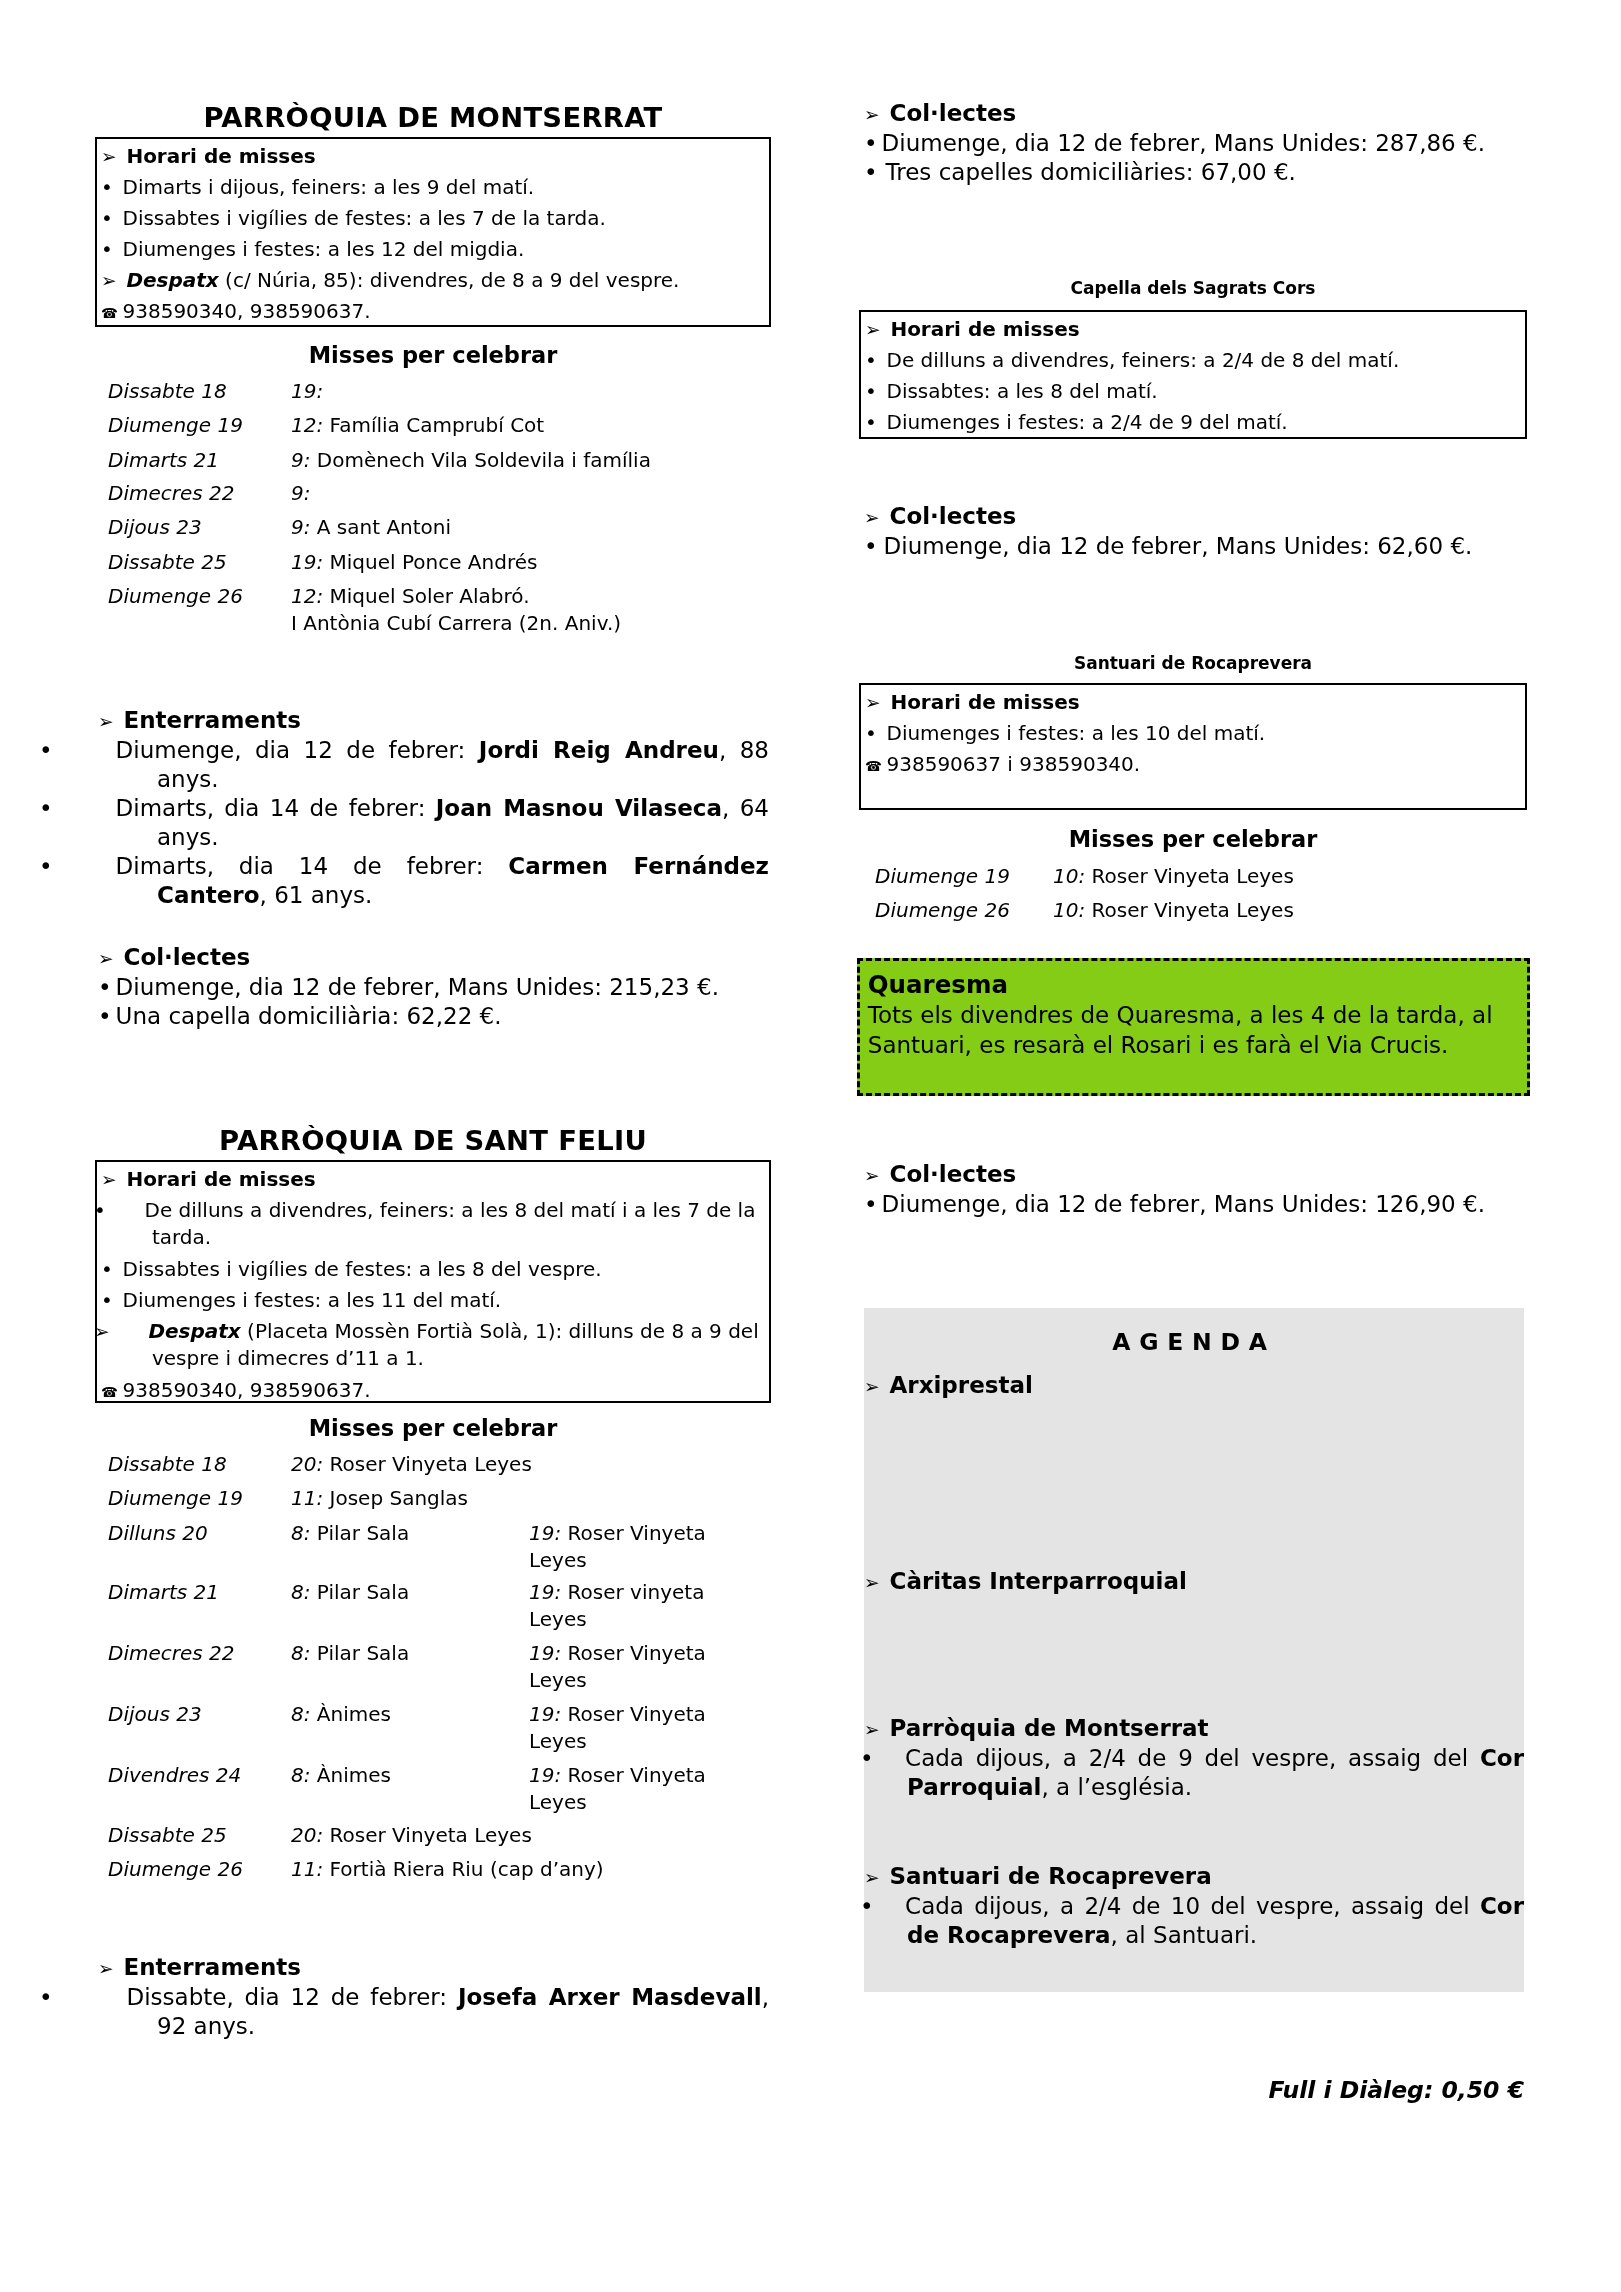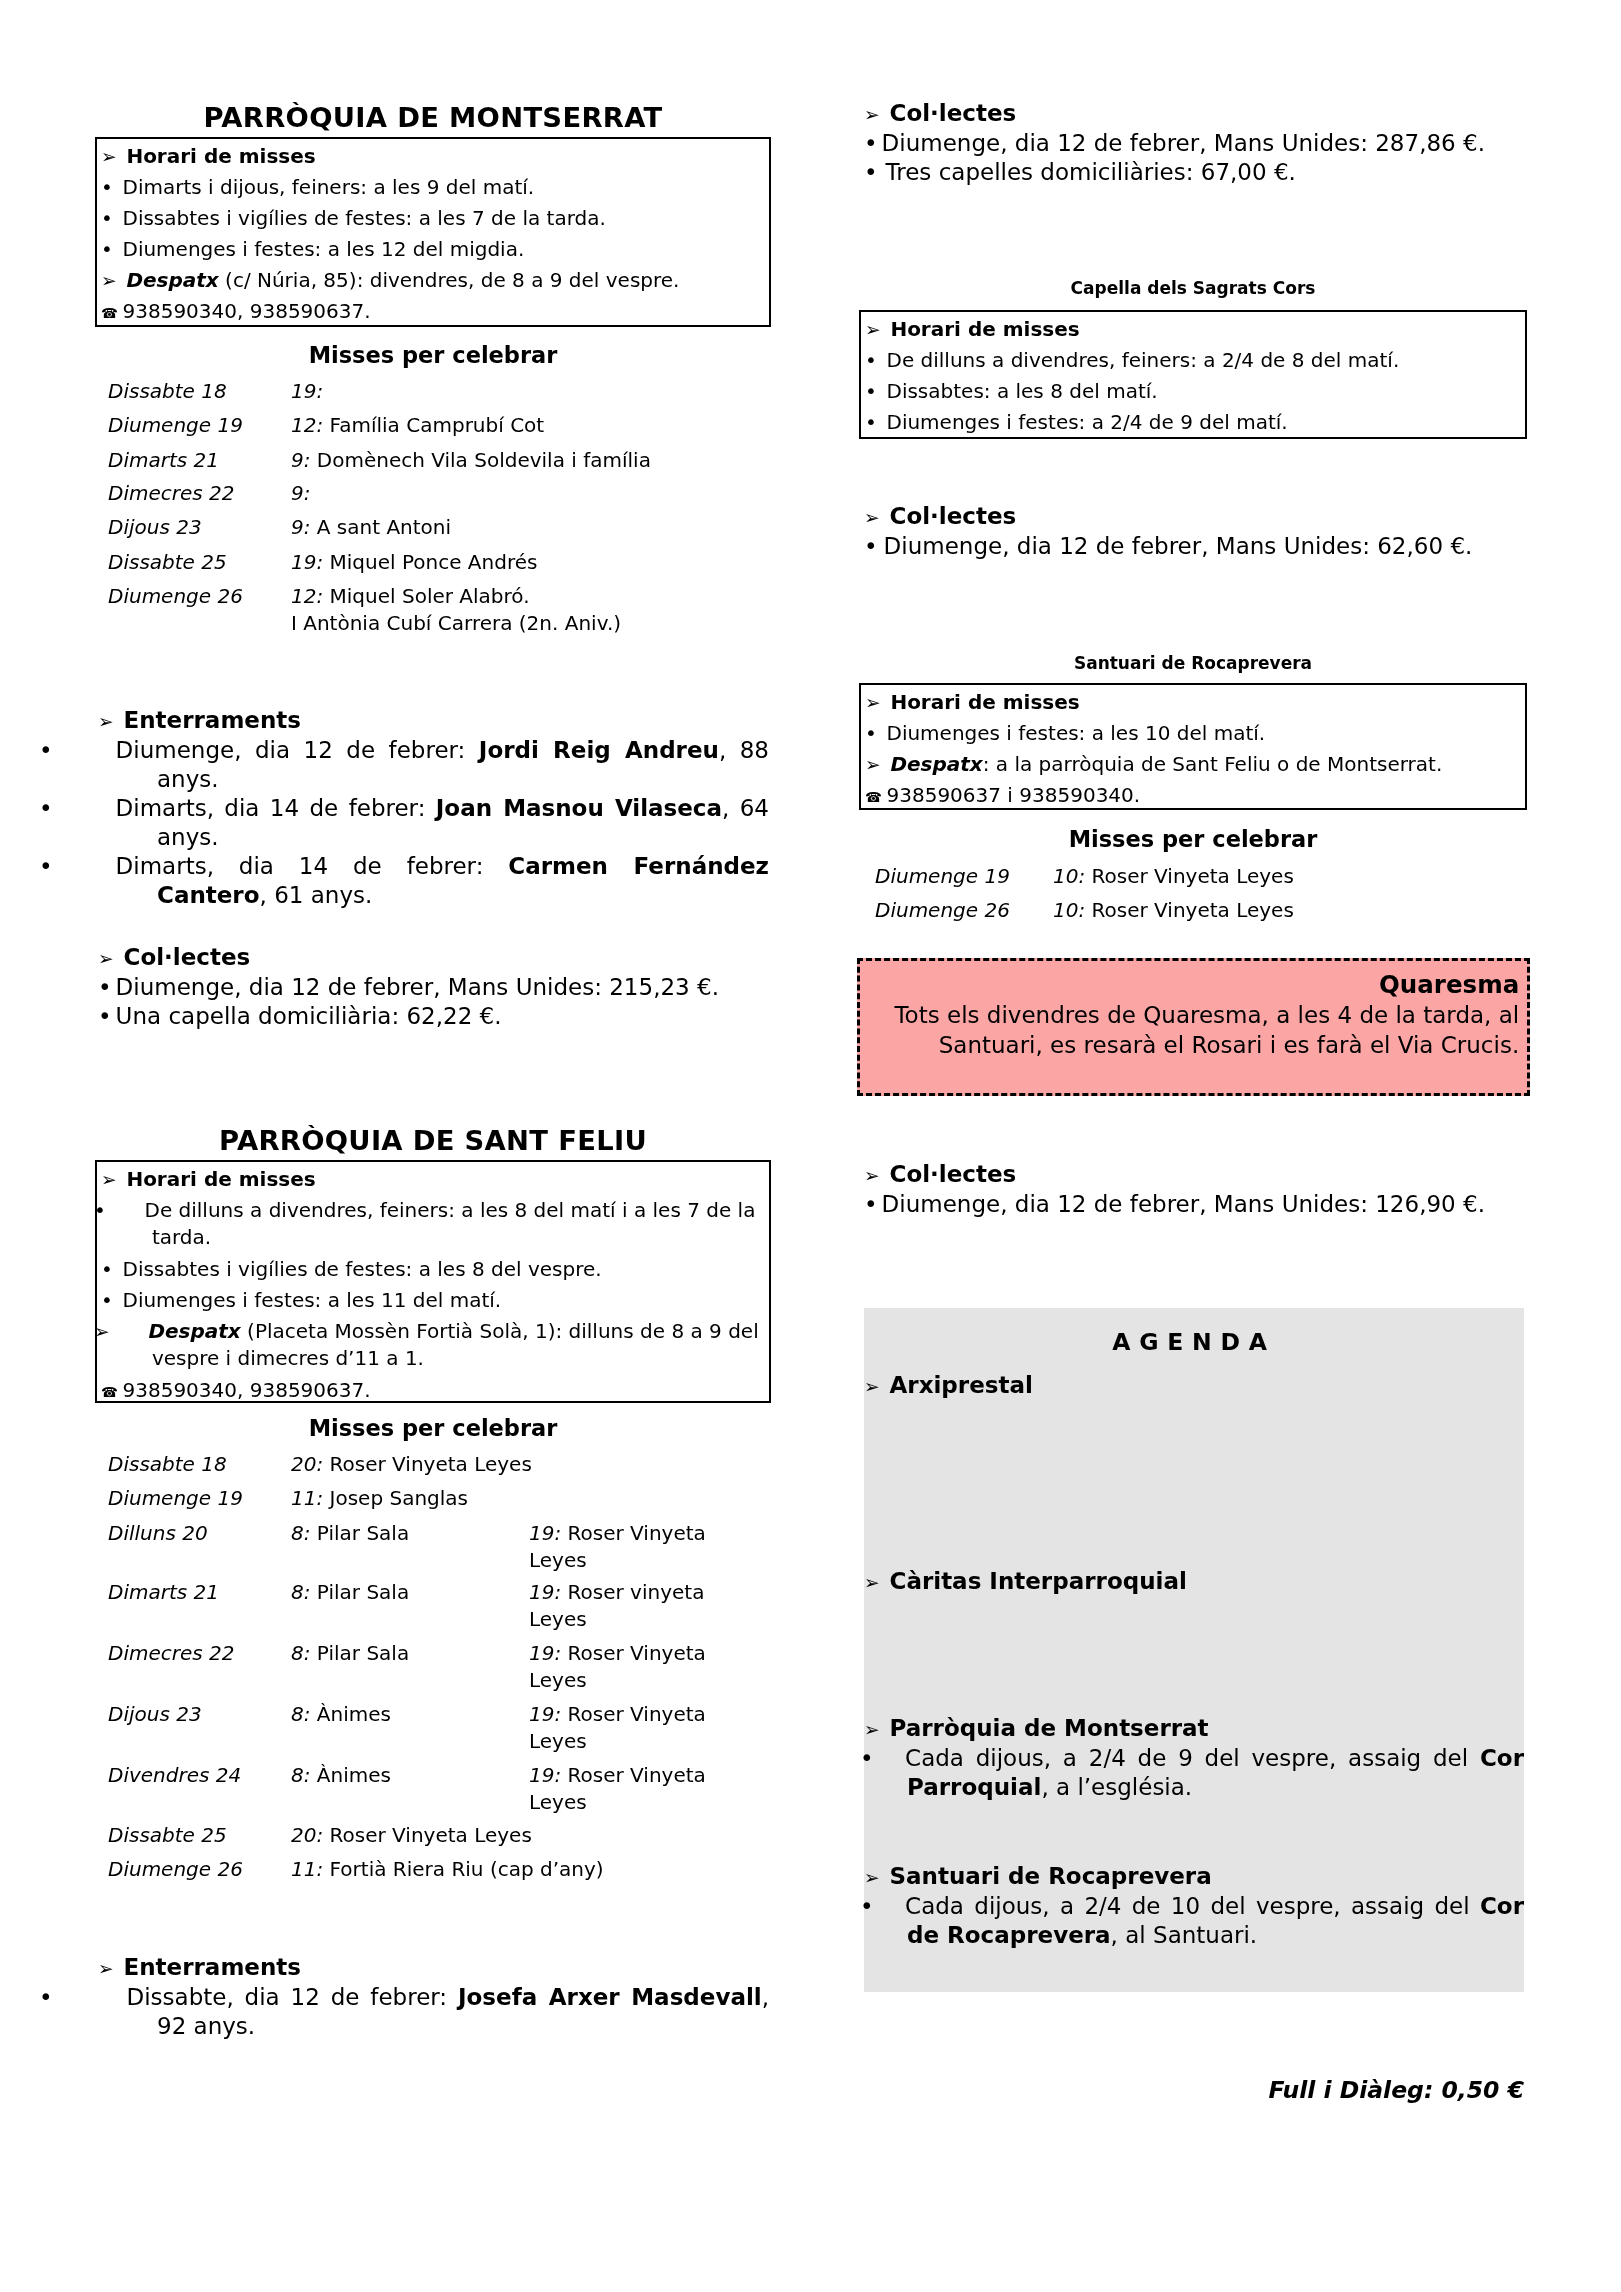--- a/index.html
+++ b/index.html
@@ -19,21 +19,21 @@
   .bi { font-weight: bold; font-style: italic; }
   .i { font-style: italic; }
   .phone { font-size: 13.7px; display: inline-block; width: 21.6px; }
   .sect-h { font-size: 23px; font-weight: bold; line-height: 29px; }
   .para { font-size: 23px; line-height: 29px; }
   .hang { padding-left: 59px; text-indent: -59px; text-align: justify; text-align-last: left; }
   .mass-row { position: absolute; font-size: 20px; line-height: 26.5px; }
   .mass-row .day { position: absolute; left: 0; font-style: italic; white-space: nowrap; }
   .mass-row .m1 { position: absolute; white-space: nowrap; }
   .mass-row .m2 { position: absolute; width: 206px; }
-  .dashed { border: 3.9px dashed #000; background: #fca5a5; box-sizing: border-box; text-align: right; }
+  .dashed { border: 3.9px dashed #000; background: #84cc16; box-sizing: border-box; text-align: left; }
   .agenda { background: #e4e4e4; }
 </style>
 </head>
 <body>
 
 <div class="abs title h1" style="left:95px; top:102px; width:676px;">PARRÒQUIA DE MONTSERRAT</div>
 
 <div class="box" style="left:95px; top:137px; width:676px; height:190px;">
   <div class="box-line"><span class="arrow">➢</span><span class="b">Horari de misses</span></div>
   <div class="box-line"><span class="bullet">•</span><span>Dimarts i dijous, feiners: a les 9 del matí.</span></div>
@@ -169,21 +169,20 @@
 <div class="abs" style="left:864px; top:502px; width:676px;">
   <div class="sect-h"><span class="arrow">➢</span><span>Col·lectes</span></div>
   <div class="para"><span class="bullet" style="width:19.6px;">•</span><span>Diumenge, dia 12 de febrer, Mans Unides: 62,60 €.</span></div>
 </div>
 
 <div class="abs title h2" style="left:859px; top:653px; width:668px;">Santuari de Rocaprevera</div>
 
 <div class="box" style="left:859px; top:683px; width:668px; height:127px;">
   <div class="box-line"><span class="arrow">➢</span><span class="b">Horari de misses</span></div>
   <div class="box-line"><span class="bullet">•</span><span>Diumenges i festes: a les 10 del matí.</span></div>
-  <div class="box-line"><span class="arrow">➢</span><span class="bi">Despatx</span><span>: a la parròquia de Sant Feliu o de Montserrat.</span></div>
   <div class="box-line"><span class="phone">☎</span><span>938590637 i 938590340.</span></div>
 </div>
 
 <div class="abs title h3" style="left:859px; top:826px; width:668px;">Misses per celebrar</div>
 
 <div class="abs" style="left:875px; top:863px; width:647px; height:69px;">
   <div class="mass-row" style="top:0; width:647px;">
       <span class="day">Diumenge 19</span>
       <span class="m1" style="left:178px;"><span class="i">10:</span><span> Roser Vinyeta Leyes</span></span>
     </div>

